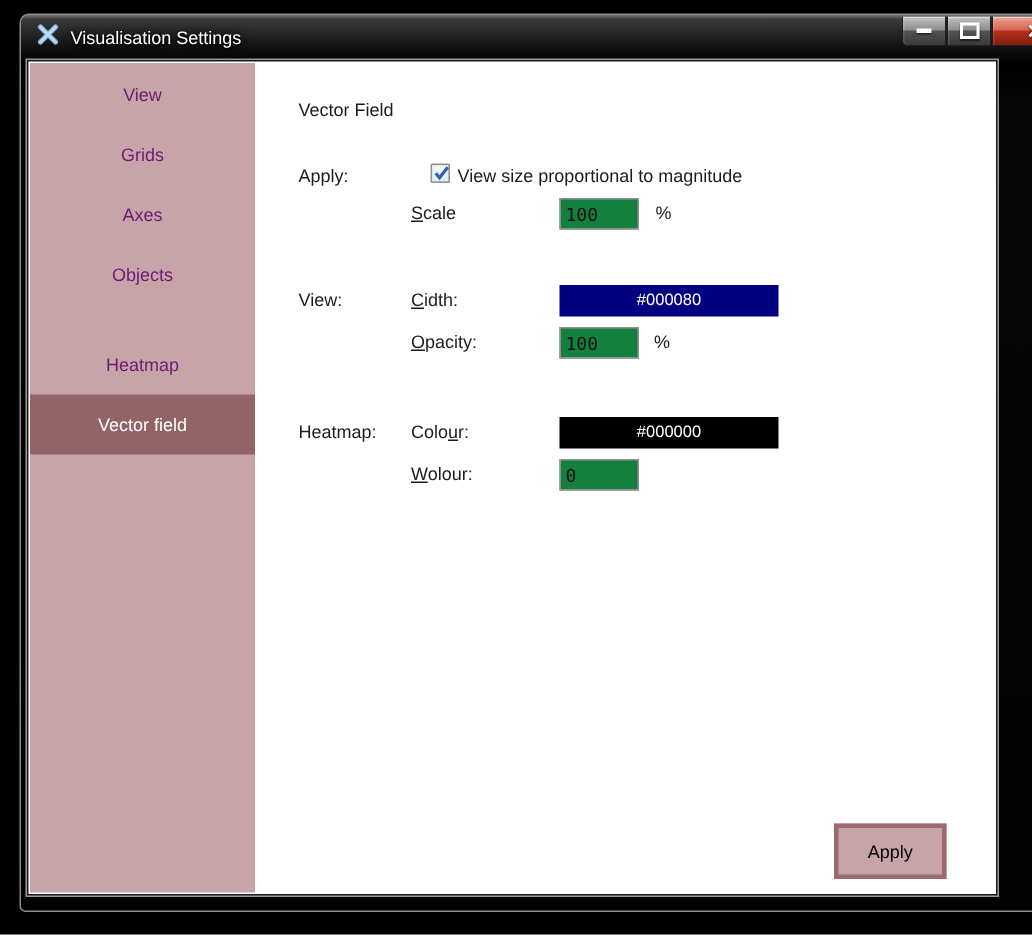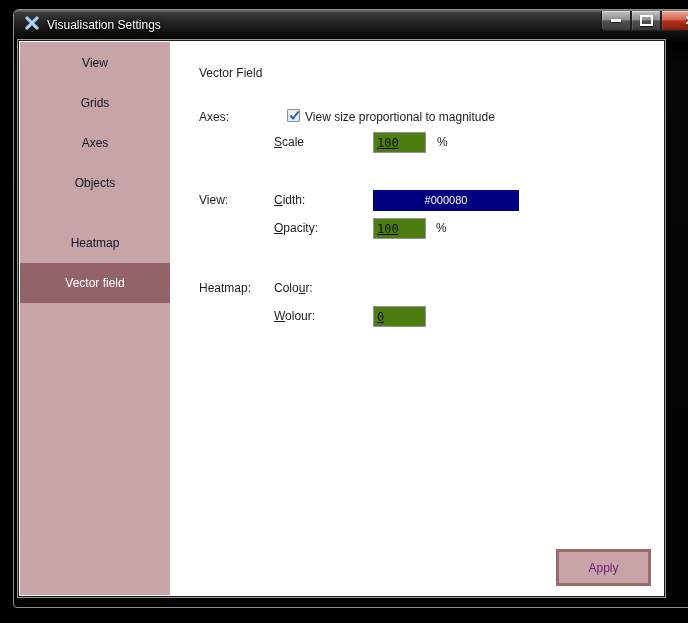--- a/index.html
+++ b/index.html
@@ -48,53 +48,53 @@
     position:absolute; left:5px; top:31px; width:645px; height:555px;
     background:#fff;
     box-shadow:0 0 0 1px #1c1c1c, 0 0 0 2px #9a9a92;
   }
   
   .sidebar {
     position:absolute; left:1px; top:1px; width:150px; height:553px;
     background:#c6a4a8; padding-top:1px; box-sizing:border-box;
   }
   .nav-item {
-    height:40px; line-height:40px; text-align:center; color:#0f172a; cursor:default;
+    height:40px; line-height:40px; text-align:center; color:#701a75; cursor:default;
   }
   .nav-item.gap-before { margin-top:20px; }
   .nav-item.selected { background:#926467; color:#ffffff; }
 
   
   .panel { position:absolute; left:0; top:0; right:0; bottom:0; }
   .abs { position:absolute; white-space:nowrap; }
   .lbl { line-height:14px; }
   .accel { text-decoration:underline; }
 
   .checkbox {
     position:absolute; width:13px; height:13px; box-sizing:border-box;
     border:1px solid #8a9199; border-radius:1px;
     background:linear-gradient(180deg,#f4f4f4,#dfeefb);
     box-shadow:inset 0 0 1px #b9c7d3;
   }
   .checkbox svg { position:absolute; left:0px; top:-1px; }
 
   .textbox {
     position:absolute; width:53px; height:21px; box-sizing:border-box;
-    border:1px solid #8e9299; background:#4d7c0f;
+    border:1px solid #8e9299; background:#15803d;
     font-family:"DejaVu Sans Mono", monospace; font-size:12px; color:#111;
-    padding:0 0 0 3px; outline:none;text-decoration:underline;
+    padding:0 0 0 3px; outline:none;
   }
   .swatch {
     position:absolute; width:146px; height:21px; line-height:21px;
     color:#fff; text-align:center; font-size:11px; cursor:default;
   }
   .apply-btn {
-    position:absolute; left:537px; top:508px; width:95px; height:37px; box-sizing:border-box;
+    position:absolute; left:537px; top:508px; width:75px; height:37px; box-sizing:border-box;
     background:#c6a4a8; border:3px solid #9b6a6e;
-    font-family:"Liberation Sans", sans-serif; font-size:12px; color:#701a75;
+    font-family:"Liberation Sans", sans-serif; font-size:12px; color:#000000;
     cursor:default;
   }
 </style>
 </head>
 <body>
 
 <div class="window">
 
   <div class="titlebar">
     <span class="app-icon">
@@ -125,21 +125,21 @@
       <div class="nav-item">Axes</div>
       <div class="nav-item">Objects</div>
       <div class="nav-item gap-before">Heatmap</div>
       <div class="nav-item selected">Vector field</div>
     </div>
 
     <div class="panel">
 
       <div class="abs lbl" style="left:180px; top:25px;">Vector Field</div>
 
-      <div class="abs lbl" style="left:180px; top:69px;">Axes:</div>
+      <div class="abs lbl" style="left:180px; top:69px;">Apply:</div>
 
       <div class="checkbox" style="left:268px; top:68px;">
         <svg width="13" height="13" viewBox="0 0 13 13">
           <path d="M2.5,6.5 L5,9.5 L10.5,2.5" stroke="#2a5db0" stroke-width="2" fill="none"></path>
         </svg>
       </div>
       <div class="abs lbl" style="left:286px; top:69px;">View size proportional to magnitude</div>
 
       <div class="abs lbl" style="left:255px; top:94px;"><span class="accel">S</span><span>cale</span></div>
       <input class="textbox" style="left: 354px; top: 91px;" value="100">
@@ -150,20 +150,21 @@
       <div class="abs lbl" style="left:255px; top:152px;"><span class="accel">C</span><span>idth:</span></div>
       <div class="swatch" style="left: 354px; top: 149px; background-color: rgb(0, 0, 128);">#000080</div>
 
       <div class="abs lbl" style="left:255px; top:180px;"><span class="accel">O</span><span>pacity:</span></div>
       <input class="textbox" style="left: 354px; top: 177px;" value="100">
       <div class="abs lbl" style="left:417px; top:180px;">%</div>
 
       <div class="abs lbl" style="left:180px; top:240px;">Heatmap:</div>
 
       <div class="abs lbl" style="left:255px; top:240px;"><span>Colo</span><span class="accel">u</span><span>r:</span></div>
+      <div class="swatch" style="left: 354px; top: 237px; background-color: rgb(0, 0, 0);">#000000</div>
 
       <div class="abs lbl" style="left:255px; top:268px;"><span class="accel">W</span><span>olour:</span></div>
       <input class="textbox" style="left: 354px; top: 265px;" value="0">
 
       <button class="apply-btn">Apply</button>
 
     </div>
   </div>
 </div>
 

